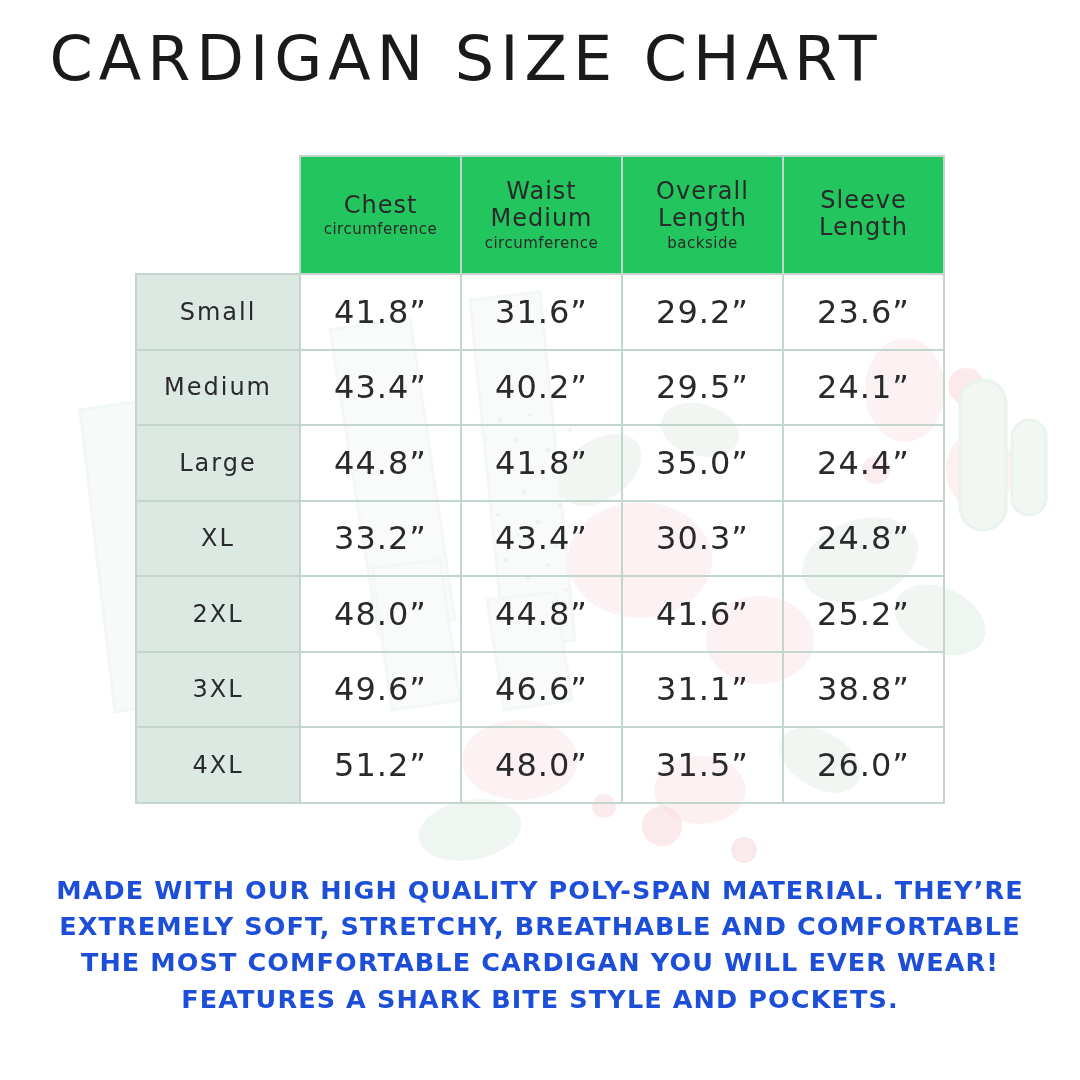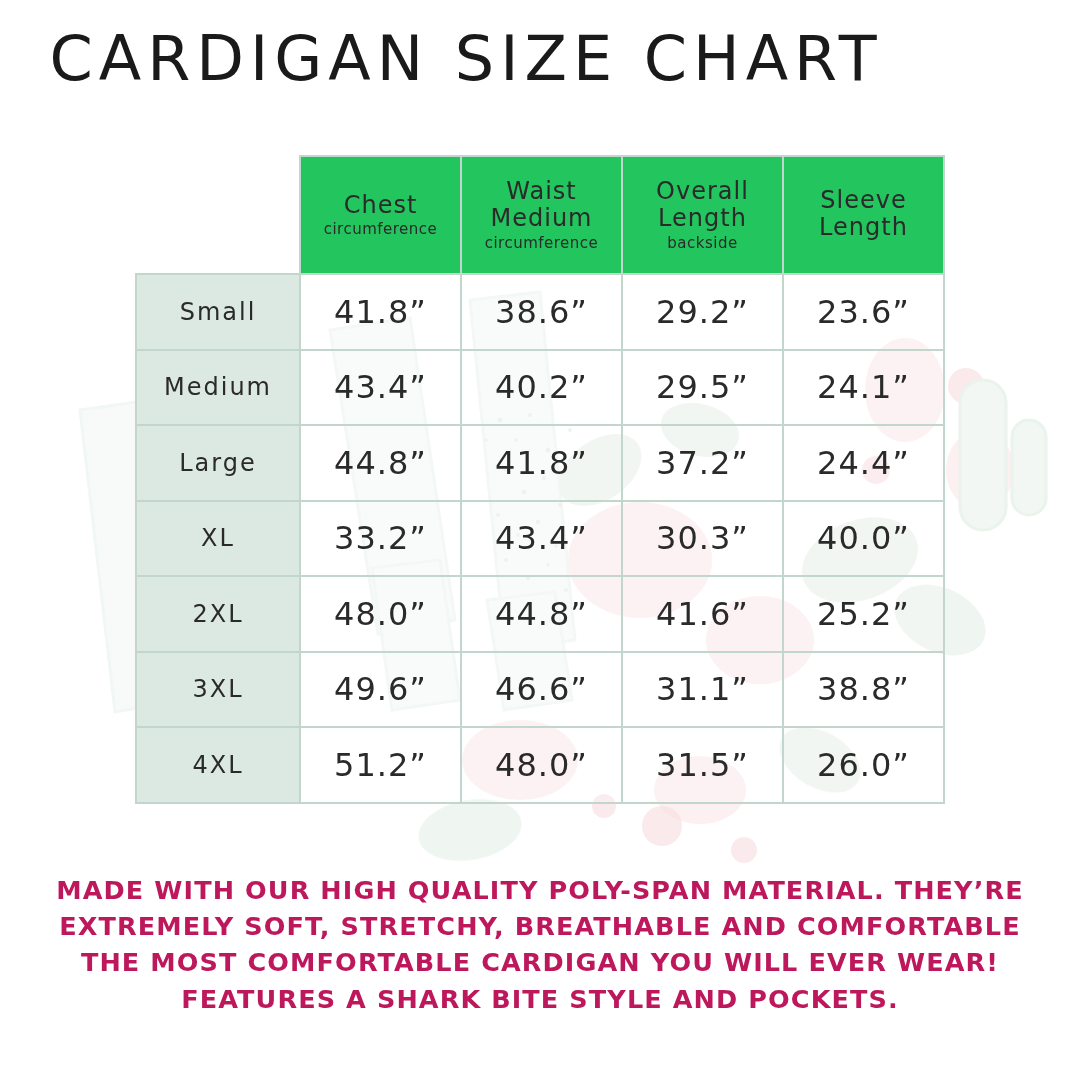--- a/index.html
+++ b/index.html
@@ -106,21 +106,21 @@
   
   .footer {
     position: absolute;
     left: 50px;
     top: 872px;
     width: 980px;
     text-align: center;
     font-size: 25.5px;
     line-height: 1.42;
     letter-spacing: 1.1px;
-    color: #be185d;
+    color: #1d4ed8;
     font-weight: bold;
     z-index: 3;
   }
   .footer div { white-space: nowrap; }
 </style>
 </head>
 <body>
 
 <svg class="watermark" viewBox="0 0 1080 1080" xmlns="http://www.w3.org/2000/svg">
   <g opacity="0.5">
@@ -219,44 +219,44 @@
           <span class="hdr-main" style="white-space:pre-line">Sleeve
 Length</span>
           <span class="hdr-sub"></span>
         </th>
       </tr>
     </thead>
     <tbody>
       <tr>
         <td class="sizecol">Small</td>
         <td>41.8”</td>
-        <td>38.6”</td>
+        <td>31.6”</td>
         <td>29.2”</td>
         <td>23.6”</td>
       </tr>
       <tr>
         <td class="sizecol">Medium</td>
         <td>43.4”</td>
         <td>40.2”</td>
         <td>29.5”</td>
         <td>24.1”</td>
       </tr>
       <tr>
         <td class="sizecol">Large</td>
         <td>44.8”</td>
         <td>41.8”</td>
-        <td>37.2”</td>
+        <td>35.0”</td>
         <td>24.4”</td>
       </tr>
       <tr>
         <td class="sizecol">XL</td>
         <td>33.2”</td>
         <td>43.4”</td>
         <td>30.3”</td>
-        <td>40.0”</td>
+        <td>24.8”</td>
       </tr>
       <tr>
         <td class="sizecol">2XL</td>
         <td>48.0”</td>
         <td>44.8”</td>
         <td>41.6”</td>
         <td>25.2”</td>
       </tr>
       <tr>
         <td class="sizecol">3XL</td>

